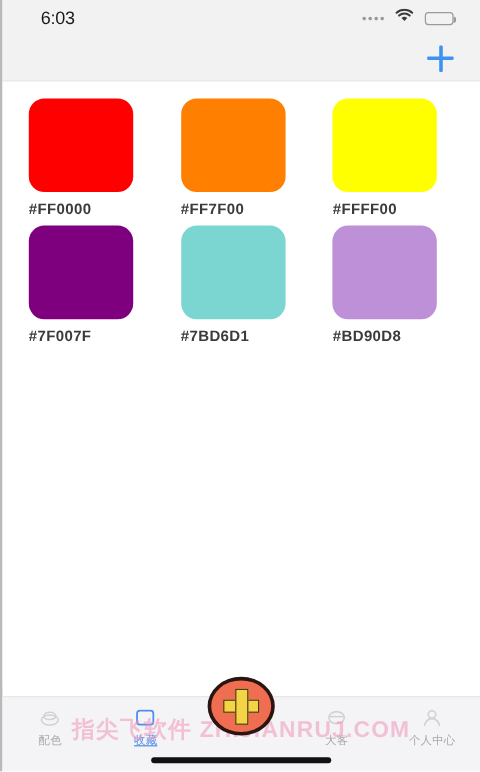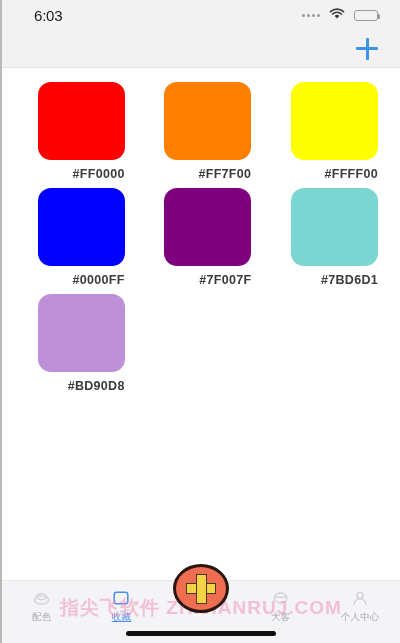--- a/index.html
+++ b/index.html
@@ -63,21 +63,21 @@
 
   
   .content {
     background:#ffffff; height:505px; padding:14px 22px 0 22px;
   }
   .grid {
     display:grid;
     grid-template-columns:repeat(3, 1fr);
     column-gap:26px; row-gap:7px;
   }
-  .swatch-cell { display:flex; flex-direction:column; align-items:flex-end; }
+  .swatch-cell { display:flex; flex-direction:column; align-items:flex-start; }
   .swatch {
     width:87px; height:78px; border-radius:13px; cursor:pointer;
   }
   .swatch-label {
     margin-top:7px; font-size:12.5px; font-weight:bold;
     color:#3b3b3b; letter-spacing:0.3px; white-space:nowrap;
   }
 
   
   .watermark {
@@ -172,24 +172,20 @@
         <div class="swatch" style="background: rgb(255, 127, 0);"></div>
         <div class="swatch-label">#FF7F00</div>
       </div>
 
       <div class="swatch-cell">
         <div class="swatch" style="background: rgb(255, 255, 0);"></div>
         <div class="swatch-label">#FFFF00</div>
       </div>
 
 
-      <div class="swatch-cell">
-        <div class="swatch" style="background: rgb(0, 0, 255);"></div>
-        <div class="swatch-label">#0000FF</div>
-      </div>
 
 
       <div class="swatch-cell">
         <div class="swatch" style="background: rgb(127, 0, 127);"></div>
         <div class="swatch-label">#7F007F</div>
       </div>
 
       <div class="swatch-cell">
         <div class="swatch" style="background: rgb(123, 214, 209);"></div>
         <div class="swatch-label">#7BD6D1</div>

